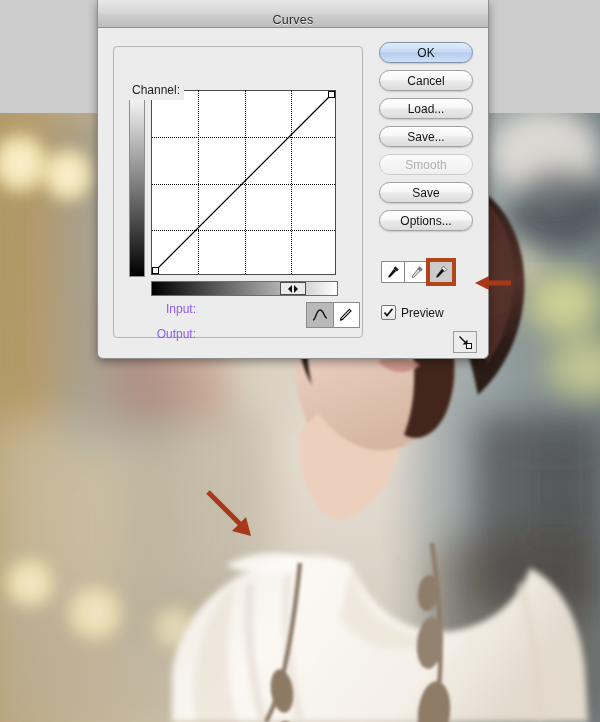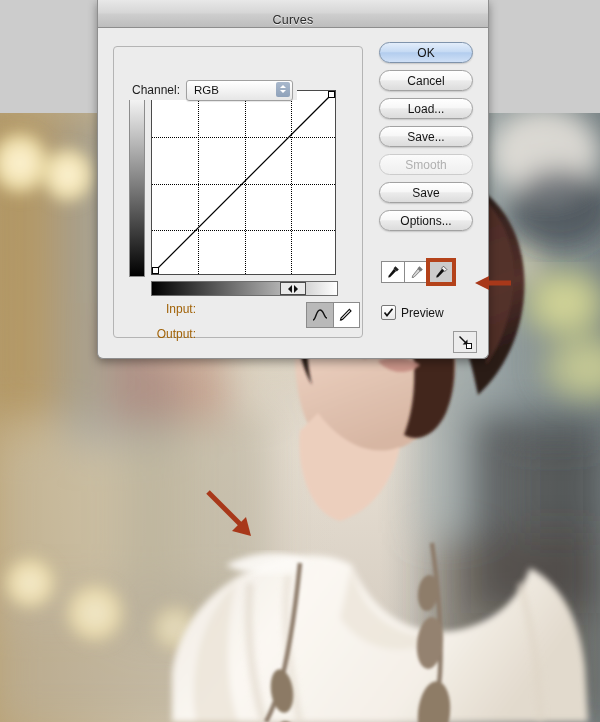--- a/index.html
+++ b/index.html
@@ -95,21 +95,21 @@
   #hgradknob{
     position:absolute;left:50%;top:254px;transform:translateX(-50%);
     width:24px;height:11px;background:#e9e9e9;border:1px solid #4a4a4a;
     display:flex;align-items:center;justify-content:center;gap:2px;
   }
   #hgradknob i{width:0;height:0;border-top:4px solid transparent;border-bottom:4px solid transparent;}
   #hgradknob i.l{border-right:4px solid #111;}
   #hgradknob i.r{border-left:4px solid #111;}
 
   
-  .iolabel{position:absolute;font-size:12px;color:#a16207;text-align:right;width:68px;}
+  .iolabel{position:absolute;font-size:12px;color:#8b5cf6;text-align:right;width:68px;}
   #inLbl{left:30px;top:274px;}
   #outLbl{left:30px;top:299px;}
 
   
   #curvetools{
     position:absolute;left:208px;top:274px;width:54px;height:26px;
     display:flex;border:1px solid #8b8b8b;background:#fff;box-sizing:border-box;
   }
   #curvetools .tbtn{
     width:27px;height:24px;display:flex;align-items:center;justify-content:center;
@@ -351,27 +351,20 @@
   <div id="titlebar">
     <span class="ttl">Curves</span>
   </div>
 
   <div id="dlgbody">
 
     <div id="groupbox"></div>
 
     <div id="channelrow">
       <span class="lbl">Channel:</span>
-      <div class="popup">
-        <span class="val">RGB</span>
-        <span class="arrows">
-            <i class="up"></i>
-            <i class="dn"></i>
-          </span>
-      </div>
     </div>
 
     <div id="vgrad"></div>
 
     <div id="graph">
       <div class="gl gv" style="left:46.25px"></div>
       <div class="gl gv" style="left:92.5px"></div>
       <div class="gl gv" style="left:138.75px"></div>
       <div class="gl gh" style="top:46.25px"></div>
       <div class="gl gh" style="top:92.5px"></div>

